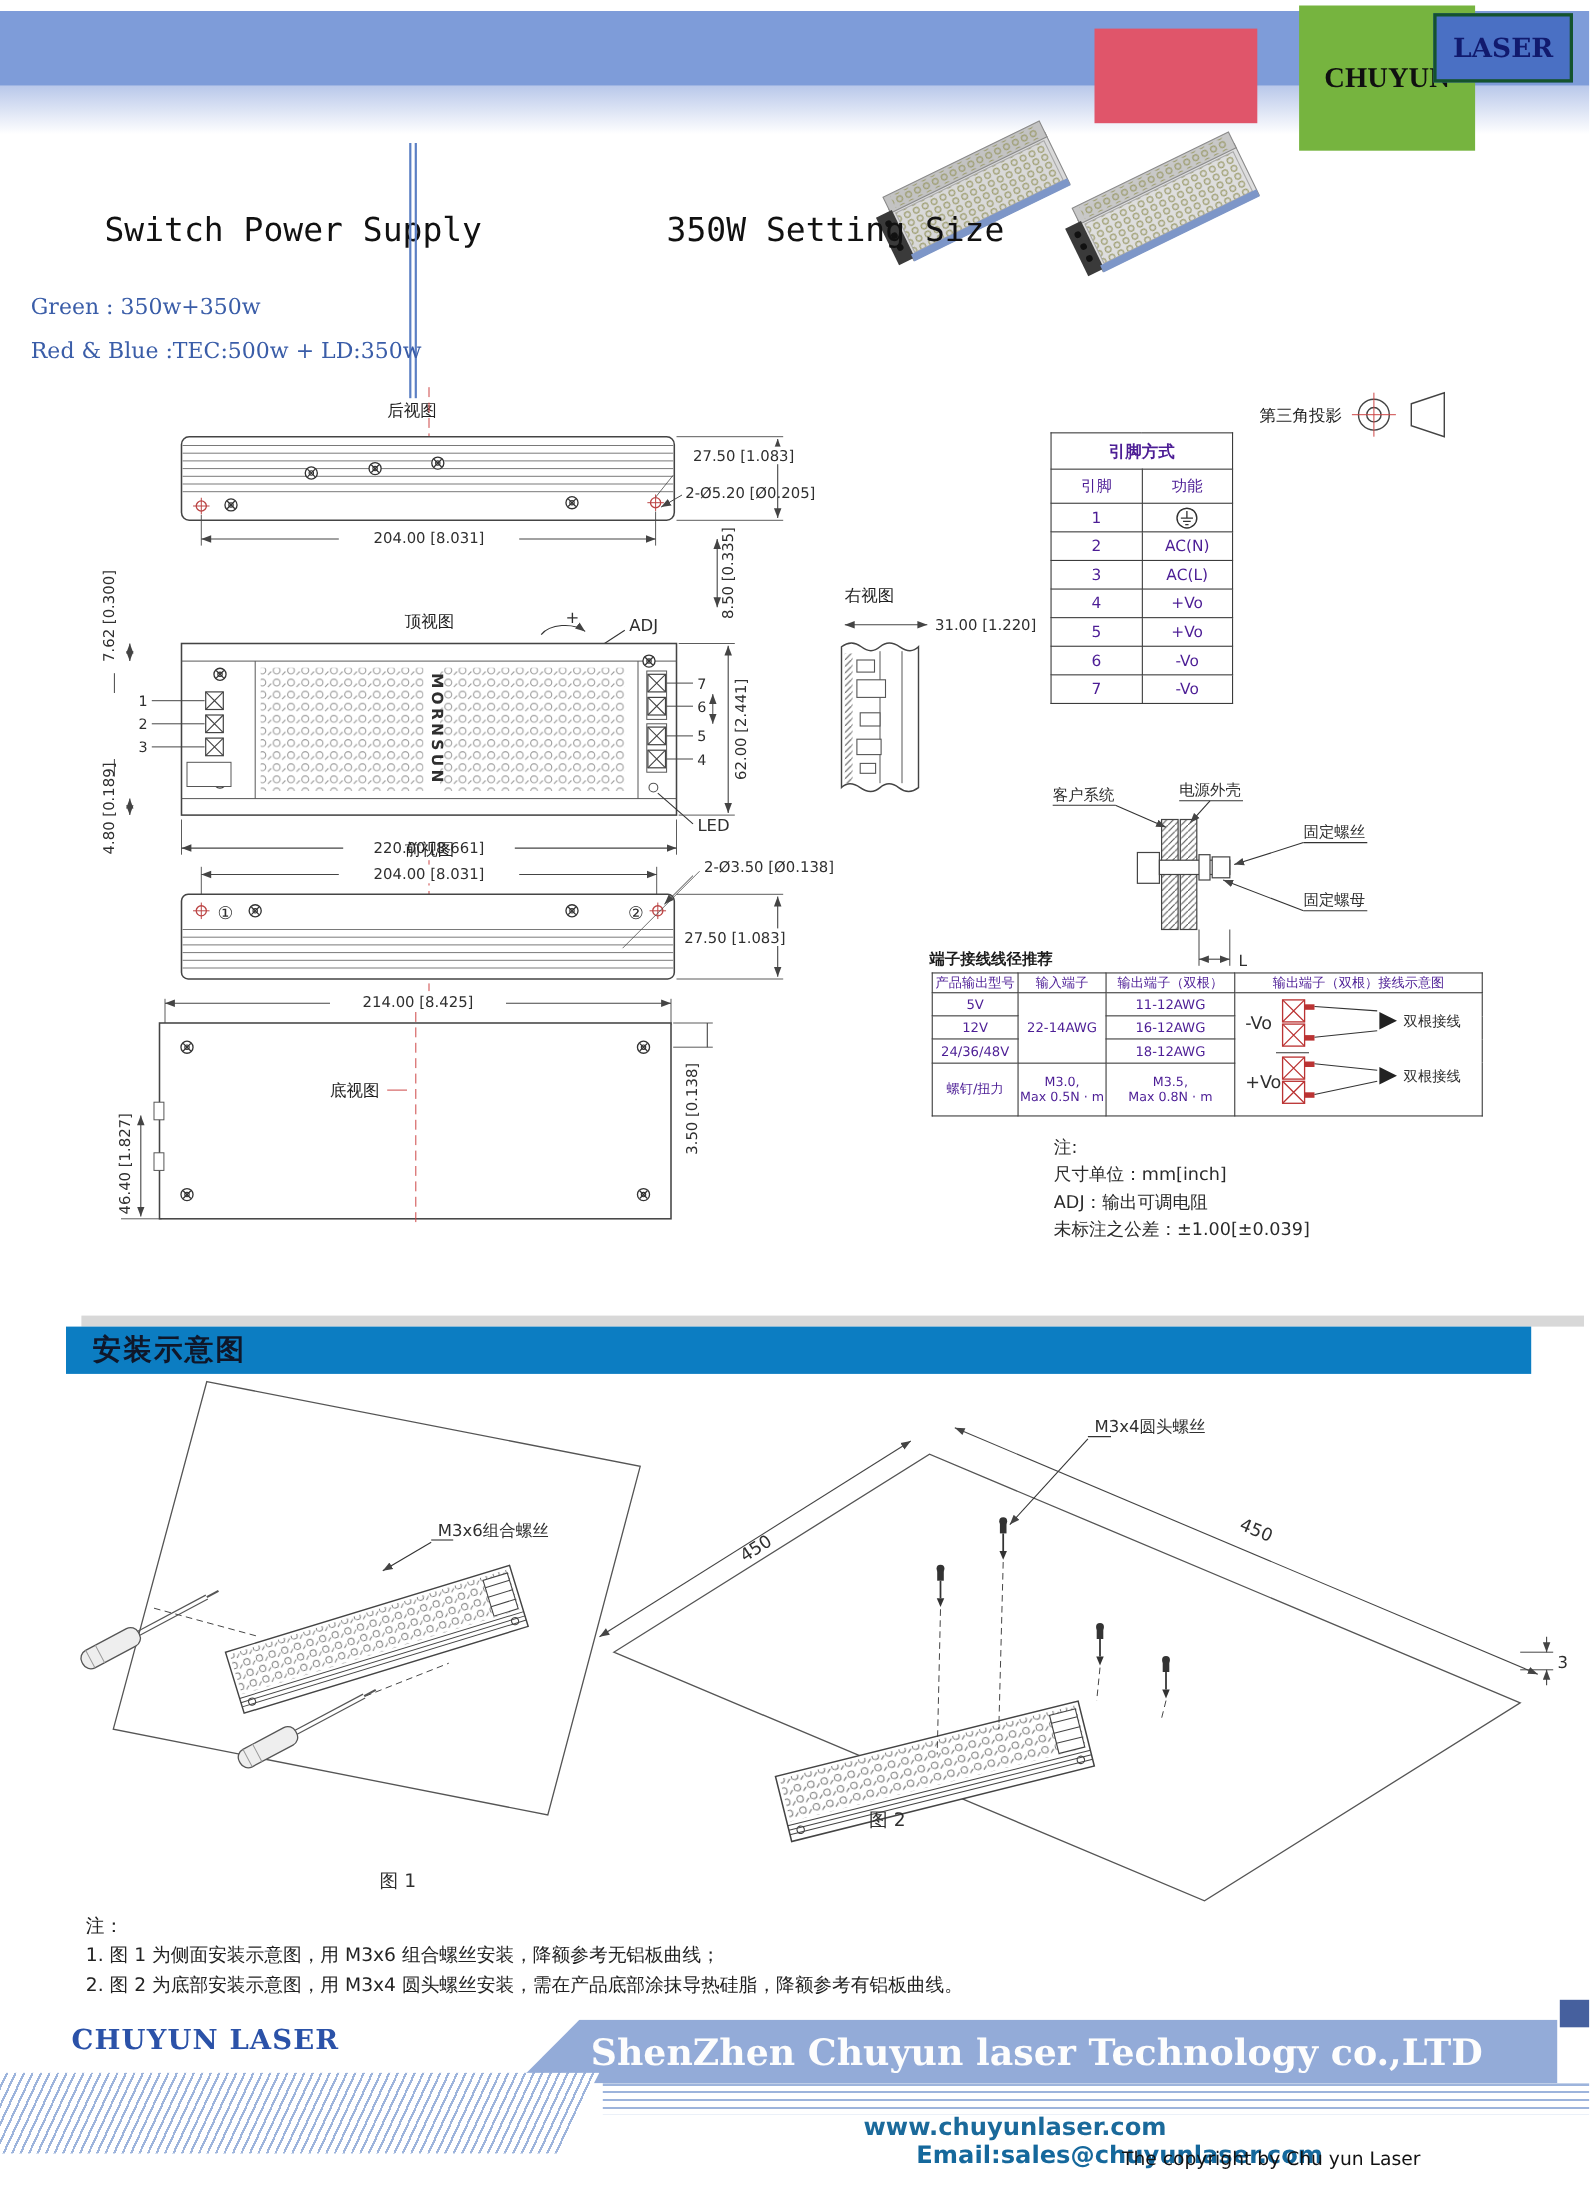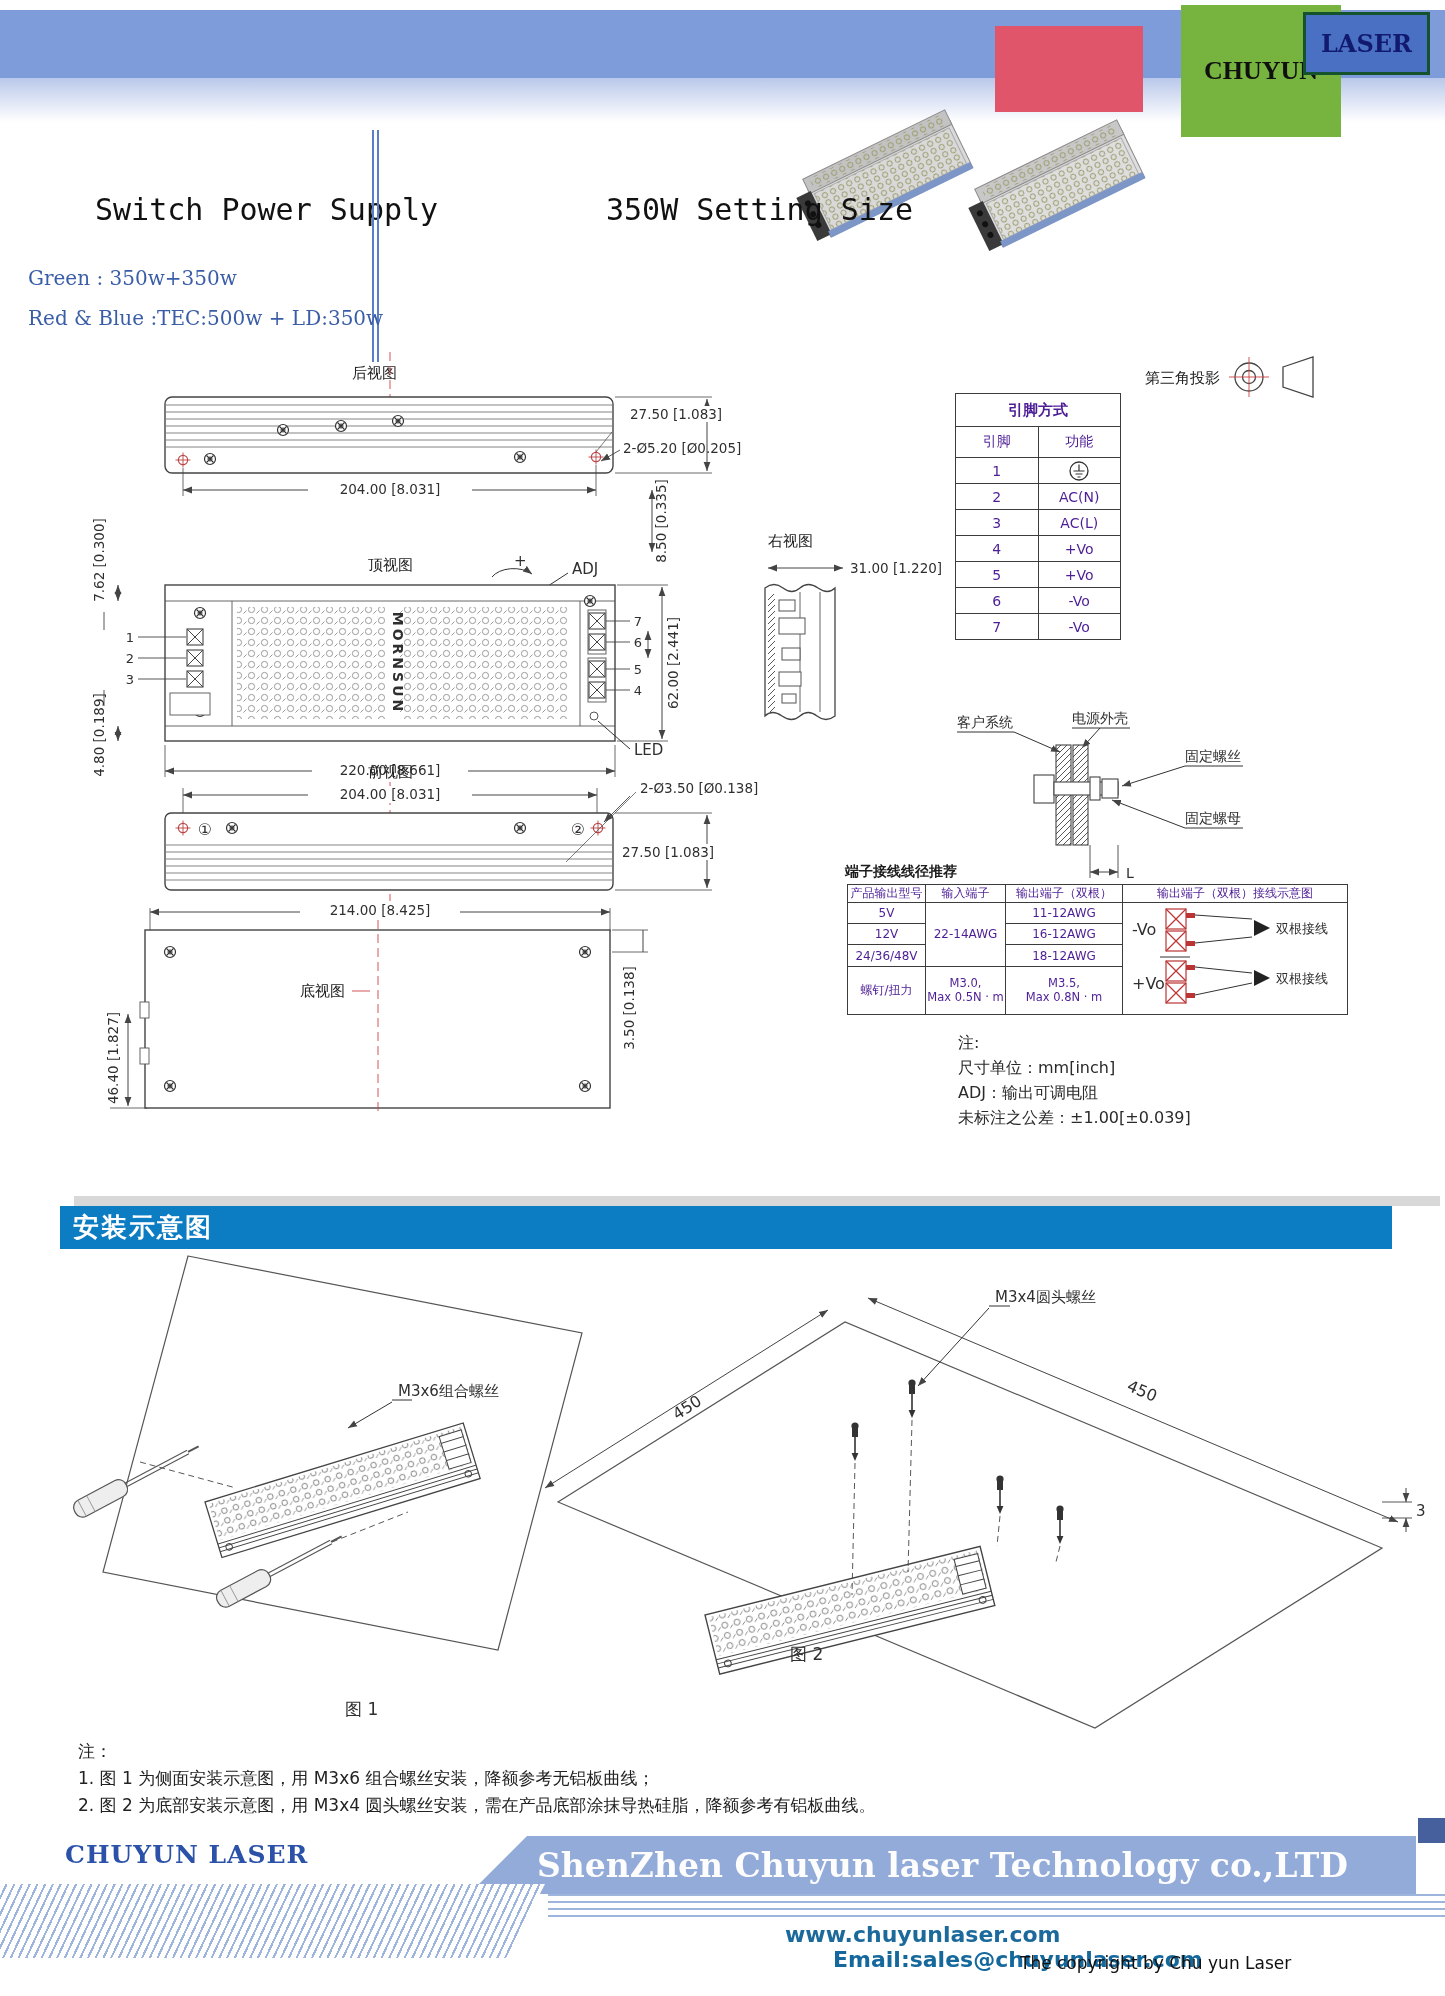--- a/index.html
+++ b/index.html
@@ -43,21 +43,21 @@
   .term-title { left:845px; top:863px; font-size:14px; font-weight:bold; color:#1d1d1d; }
   .term-table { left:847px; top:884px; width:501px; font-size:12px; }
   .term-table td { height:18px; }
   .term-table .sm { font-size:11.5px; line-height:1.25; }
 
   .notes { left:958px; top:1030px; font-size:16px; color:#2a2a2a; line-height:25px; }
 
   
   .sec-grey { left:74px; top:1196px; width:1366px; height:10px; background:#d8d8d8; }
   .sec-bar { left:60px; top:1206px; width:1332px; height:43px; background:#0c7dc2;
-             color:#ffffff; font-weight:bold; font-size:26px; line-height:43px; padding-left:13px;
+             color:#0f172a; font-weight:bold; font-size:26px; line-height:43px; padding-left:24px;
              letter-spacing:2px; }
 
   .fig-notes { left:78px; top:1738px; font-size:17px; color:#222; line-height:27px; }
 
   
   .ft-brand { left:65px; top:1840px; font-family:"DejaVu Serif", serif; font-weight:bold;
               font-size:25px; color:#2b52a8; letter-spacing:1px; }
   .ft-banner { left:469px; top:1836px; width:947px; height:58px; background:#93abd8;
                clip-path:polygon(58px 0, 100% 0, 100% 100%, 0 100%);
                display:flex; align-items:center; justify-content:center; }

